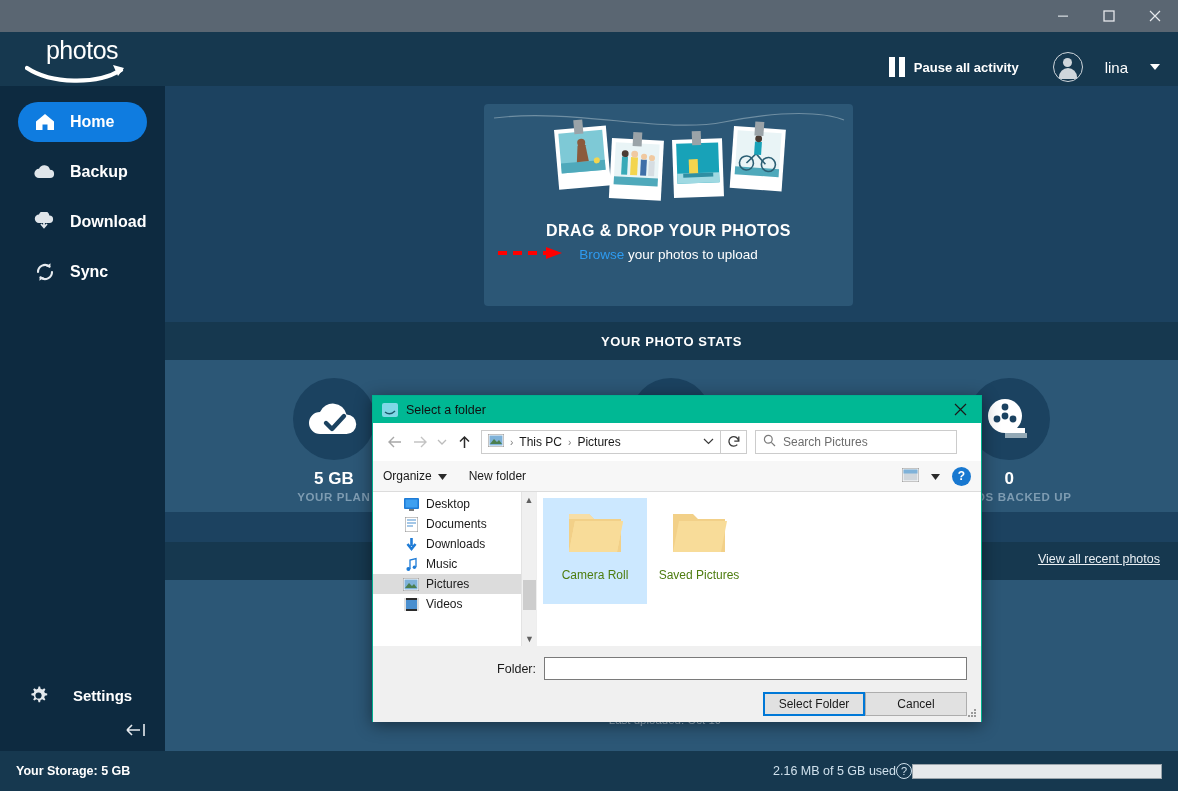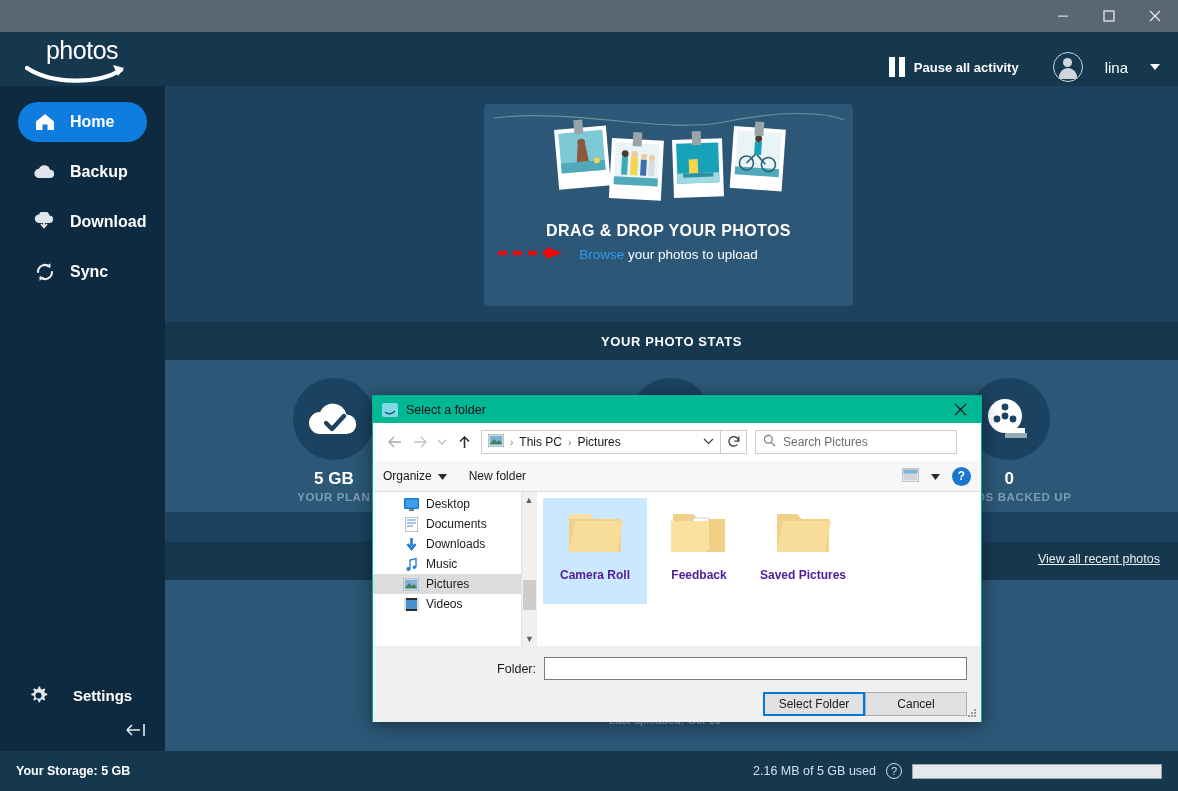--- a/index.html
+++ b/index.html
@@ -128,21 +128,21 @@
     position: absolute; top: 134px; width: 200px; text-align: center;
     color: #9fb6c7; font-size: 11.5px;
   }
 
   
   .statusbar {
     position: absolute; left: 0; bottom: 0; width: 1178px; height: 40px;
     background: #16384f; display: flex; align-items: center;
   }
   .status-left { position: absolute; left: 16px; color: #fff; font-size: 12.5px; font-weight: bold; }
-  .status-right { position: absolute; right: 16px; display: flex; align-items: center; gap: 10px; }
+  .status-right { position: absolute; right: 16px; display: flex; align-items: center; }
   .status-used { color: #cfe0ec; font-size: 12.5px; }
   .q-ico {
     width: 16px; height: 16px; border-radius: 50%; border: 1.4px solid #cfe0ec;
     color: #cfe0ec; font-size: 11px; display: flex; align-items: center; justify-content: center;
   }
   .progress { width: 250px; height: 15px; background: #e6e9eb; border: 1px solid #9aa4ab; }
   .progress > i { display: block; height: 100%; background: #2e9bf0; }
 
   
   .dialog {
@@ -199,21 +199,21 @@
   .tree-ico { width: 16px; height: 16px; display: flex; align-items: center; justify-content: center; }
   .tree-scroll { width: 15px; background: #f0f0f0; position: relative; border-left: 1px solid #e3e3e3; }
   .ts-arrow { height: 15px; display: flex; align-items: center; justify-content: center; font-size: 9px; color: #606060; background: #f0f0f0; }
   .ts-thumb { position: absolute; top: 88px; left: 1px; width: 13px; height: 30px; background: #cdcdcd; }
   .files { flex: 1; background: #fff; padding: 6px 0 0 6px; display: flex; gap: 0; border-left: 1px solid #eee; }
   .file-item {
     width: 104px; height: 106px; display: flex; flex-direction: column; align-items: center;
     padding-top: 8px;
   }
   .file-item.selected { background: #cce8ff; }
-  .file-name { font-size: 12px; color: #4c1d95; margin-top: 6px; font-weight: bold; }
+  .file-name { font-size: 12px; color: #4d7c0f; margin-top: 6px; }
   .dlg-footer { height: 76px; background: #f0f0f0; position: relative; }
   .foot-row { position: absolute; top: 11px; left: 0; width: 100%; display: flex; align-items: center; }
   .foot-label { width: 171px; text-align: right; padding-right: 8px; font-size: 12.5px; color: #1a1a1a; }
   .foot-input { width: 423px; height: 23px; border: 1px solid #7a7a7a; background: #fff; }
   .foot-btns { position: absolute; top: 46px; right: 14px; display: flex; }
   .dlg-btn {
     width: 102px; height: 24px; font-size: 12px; color: #1a1a1a; background: #e1e1e1;
     border: 1px solid #adadad; display: flex; align-items: center; justify-content: center;
   }
   .dlg-btn.default { border: 2px solid #0078d7; background: #e1e1e1; }
@@ -625,34 +625,20 @@
               <path d="M10 15 h48 l-6 31 H4 Z" fill="#fbe1a0"></path>
               <path d="M10 15 h48 l-6 31 H4 Z" fill="#f8dc99"></path>
             </svg>
           </span>
           <span class="file-name">Camera Roll</span>
         </div>
         <div class="file-item">
           <span>
             <svg width="60" height="52" viewBox="0 0 60 52">
               <path d="M4 8 h20 l5 5 h27 v33 H4 Z" fill="#f2d088"></path>
-              <rect x="24" y="12" width="16" height="32" fill="#ffffff" stroke="#cfcfcf"></rect>
-              <path d="M26 16 h12 M26 19 h12 M26 22 h12" stroke="#7fb2d9" stroke-width="1.2"></path>
-              <rect x="25" y="27" width="14" height="10" fill="#7fb2d9"></rect>
-              <path d="M25 37 l5 -6 l4 4 l3 -3 l2 5 Z" fill="#5f8f5f"></path>
-              <path d="M2 15 h42 l-6 31 H2 Z" fill="#fbe1a0"></path>
-              <path d="M40 13 h10 v31 h-10 Z" fill="#f3cf83"></path>
-            </svg>
-          </span>
-          <span class="file-name">Feedback</span>
-        </div>
-        <div class="file-item">
-          <span>
-            <svg width="60" height="52" viewBox="0 0 60 52">
-              <path d="M4 8 h20 l5 5 h27 v33 H4 Z" fill="#f2d088"></path>
               <path d="M10 15 h48 l-6 31 H4 Z" fill="#f8dc99"></path>
             </svg>
           </span>
           <span class="file-name">Saved Pictures</span>
         </div>
       </div>
     </div>
 
     <div class="dlg-footer">
       <div class="foot-row">

